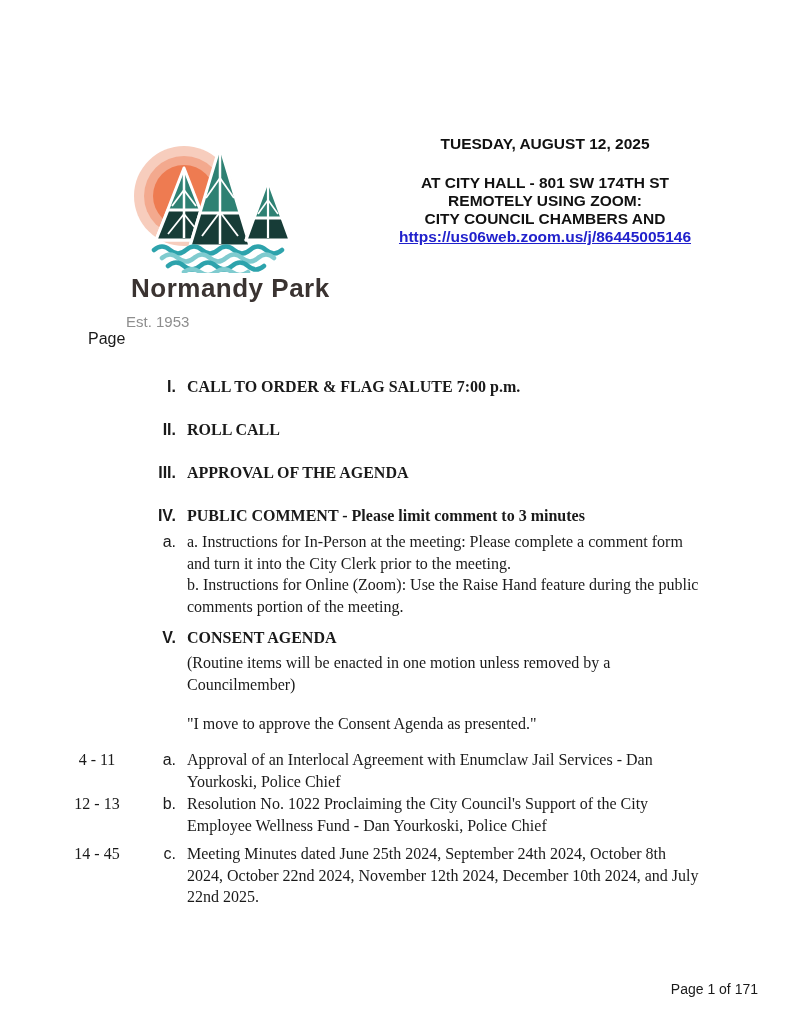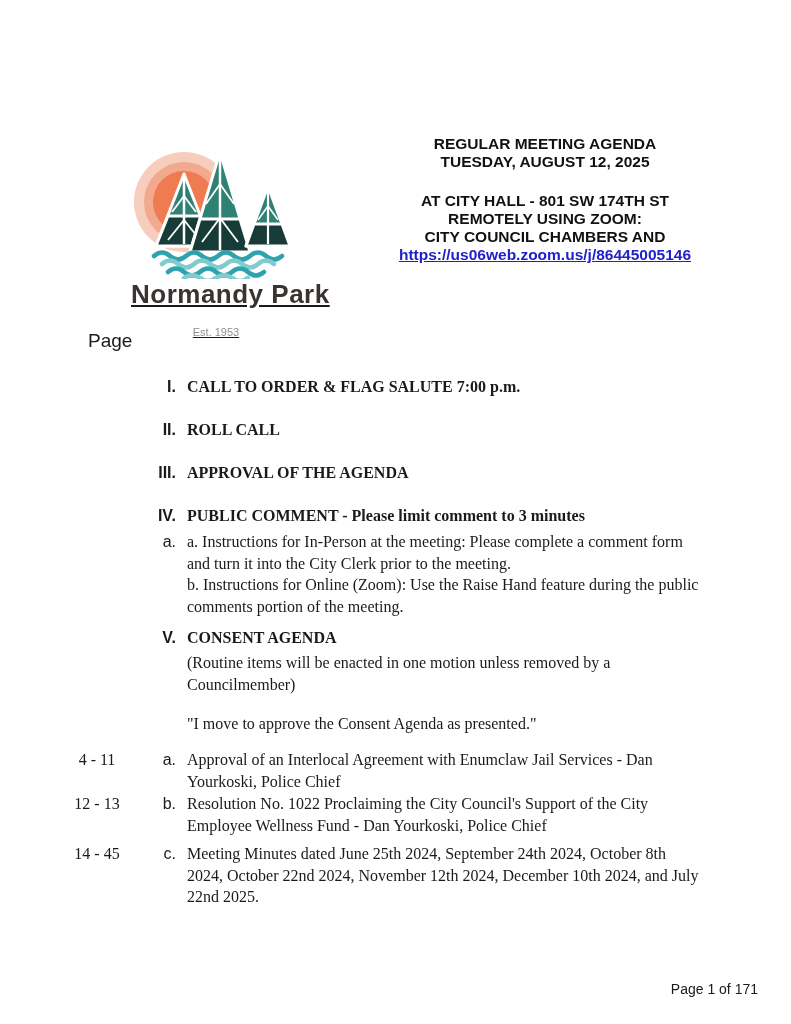--- a/index.html
+++ b/index.html
@@ -10,54 +10,54 @@
     width: 791px;
     height: 1024px;
     background: #ffffff;
     margin: 0 auto;
     font-family: "Liberation Sans", sans-serif;
     color: #1a1a1a;
     overflow: hidden;
   }
 
   
-  .logo-block { position: absolute; left: 126px; top: 144px; width: 192px; text-decoration: underline; }
+  .logo-block { position: absolute; left: 126px; top: 138px; width: 192px; }
   .logo-graphic { display: block; }
   .logo-wordmark {
     font-weight: bold;
     font-size: 26px;
     color: #3a3331;
     letter-spacing: 0.5px;
     padding-left: 5px;
     margin-top: 0px;
     white-space: nowrap;
   }
   .logo-est {
-    font-size: 11px;
+    font-size: 15px;
     color: #8e8e8e;
-    text-align: center;
+    text-align: left;
     padding-right: 12px;
-    margin-top: 16px;
+    margin-top: 9px;
   }
 
   
   .header-block {
     position: absolute;
     left: 383px; top: 135px; width: 324px;
     text-align: center;
     font-weight: bold;
     font-size: 15.5px;
     line-height: 18px;
     color: #111;
   }
   .header-location { margin-top: 21px; }
   .zoom-link { color: #2121cc; text-decoration: underline; font-weight: bold; }
 
   
-  .page-col-label { position: absolute; left: 88px; top: 330px; font-size: 19px; }
+  .page-col-label { position: absolute; left: 88px; top: 330px; font-size: 16px; }
 
   
   .row {
     position: absolute;
     left: 66px;
     width: 680px;
     display: grid;
     grid-template-columns: 62px 48px 1fr;
     font-size: 16px;
     line-height: 21.5px;
@@ -117,21 +117,20 @@
         <path d="M36,120 q8,-7 16,0 t16,0 t16,0 t16,0 t16,0 t16,0 t16,0" stroke="#7fcbcf"></path>
         <path d="M42,128 q8,-7 16,0 t16,0 t16,0 t16,0 t16,0 t16,0" stroke="#2da3ac"></path>
         <path d="M58,134 q8,-6 16,0 t16,0 t16,0 t16,0" stroke="#7fcbcf"></path>
       </g>
     </svg>
     <div class="logo-wordmark">Normandy Park</div>
     <div class="logo-est">Est. 1953</div>
   </div>
 
   <div class="header-block">
-    <div>REGULAR MEETING AGENDA</div>
     <div>TUESDAY, AUGUST 12, 2025</div>
     <div class="header-location">
       <div>AT CITY HALL - 801 SW 174TH ST</div>
       <div>REMOTELY USING ZOOM:</div>
       <div>CITY COUNCIL CHAMBERS AND</div>
       <a href="#" class="zoom-link">https://us06web.zoom.us/j/86445005146</a>
     </div>
   </div>
 
   <div class="page-col-label">Page</div>

